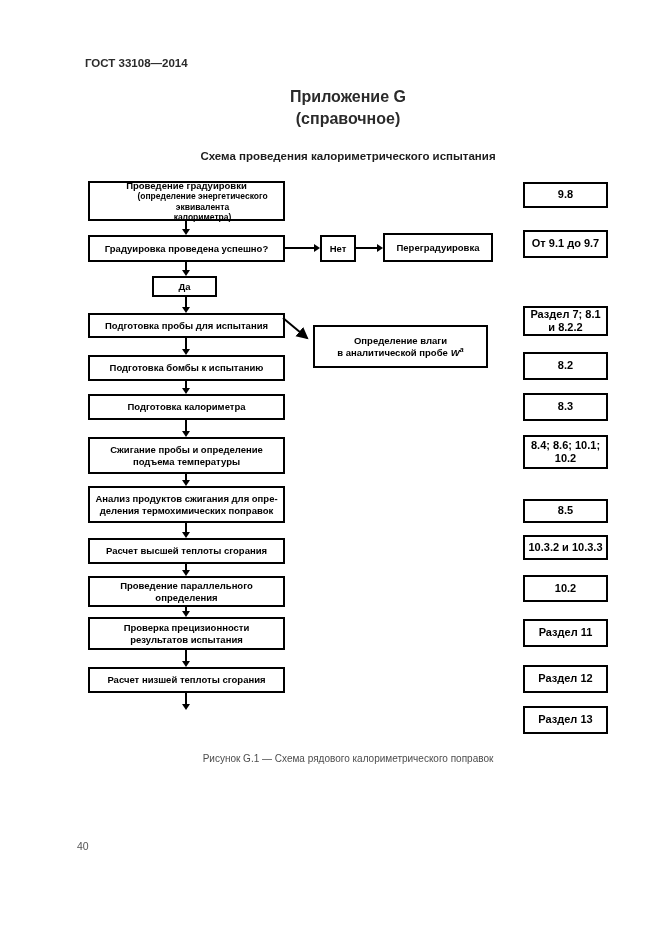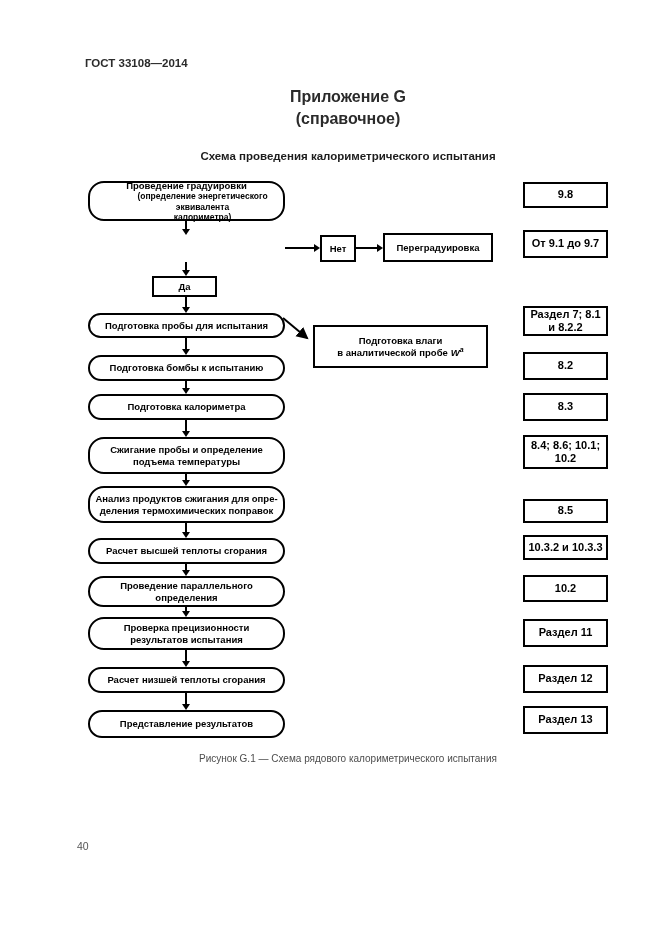--- a/index.html
+++ b/index.html
@@ -15,21 +15,21 @@
   .doc-title { top:150px; font-size:11.5px; font-weight:bold; color:#1d1d1d; }
   .caption { top:753px; font-size:10px; color:#4d4d4d; }
   .page-num { left:77px; top:840px; font-size:10.5px; color:#555; }
 
   .box {
     border:2px solid #000; background:#fff;
     display:flex; flex-direction:column; align-items:center; justify-content:center;
     text-align:center; font-weight:bold; font-size:9.5px; line-height:1.18;
     white-space:pre-line; padding:1px 2px;
   }
-  .main-box { left:88px; width:197px;border-radius:16px; }
+  .main-box { left:88px; width:197px; }
   .ref-box  { left:523px; width:85px; font-size:11px; line-height:1.22; }
   .box .sub { font-size:8.5px; font-weight:bold; line-height:1.2; white-space:pre-line;margin-left:32px; }
   .wsym { font-style:italic; margin-left:3px; }
   .wsym sup { font-size:7px; vertical-align:super; }
 
   .varrow { position:absolute; width:2px; background:#000; left:185px; }
   .varrow::after {
     content:''; position:absolute; left:50%; transform:translateX(-50%); bottom:-6px;
     width:0; height:0; border-left:4px solid transparent; border-right:4px solid transparent;
     border-top:6px solid #000;
@@ -50,32 +50,35 @@
   <div class="abs center-band appendix">Приложение G
 (справочное)</div>
   <div class="abs center-band doc-title">Схема проведения калориметрического испытания</div>
 
   <div class="abs box main-box" style="top:181px; height:40px;">
     <span>Проведение градуировки</span>
     <span class="sub">(определение энергетического эквивалента
 калориметра)</span>
   </div>
 
+  <div class="abs box main-box" style="top:235px; height:27px;">
+    <span>Градуировка проведена успешно?</span>
+  </div>
   <div class="abs box" style="left:320px; top:235px; width:36px; height:27px;">
     <span>Нет</span>
   </div>
   <div class="abs box" style="left:383px; top:233px; width:110px; height:29px;">
     <span>Переградуировка</span>
   </div>
   <div class="abs box" style="left:152px; top:276px; width:65px; height:21px;">
     <span>Да</span>
   </div>
 
   <div class="abs box" style="left:313px; top:325px; width:175px; height:43px;">
-    <span>Подготовка влаги</span>
+    <span>Определение влаги</span>
     <span><span>в аналитической пробе</span><span class="wsym"><span>W</span><sup>a</sup></span></span>
   </div>
 
   <div class="abs box main-box" style="top:313px; height:25px;">
     <span>Подготовка пробы для испытания</span>
   </div>
   <div class="abs box main-box" style="top:394px; height:26px;">
     <span>Подготовка калориметра</span>
   </div>
   <div class="abs box main-box" style="top:355px; height:26px;">
@@ -95,23 +98,20 @@
   <div class="abs box main-box" style="top:576px; height:31px;">
     <span>Проведение параллельного
 определения</span>
   </div>
   <div class="abs box main-box" style="top:617px; height:33px;">
     <span>Проверка прецизионности
 результатов испытания</span>
   </div>
   <div class="abs box main-box" style="top:667px; height:26px;">
     <span>Расчет низшей теплоты сгорания</span>
-  </div>
-  <div class="abs box main-box" style="top:710px; height:28px;">
-    <span>Представление результатов</span>
   </div>
 
   <div class="abs box ref-box" style="top:182px; height:26px;">
     <span>9.8</span>
   </div>
   <div class="abs box ref-box" style="top:230px; height:28px;">
     <span>От 9.1 до 9.7</span>
   </div>
   <div class="abs box ref-box" style="top:306px; height:30px;">
     <span>Раздел 7; 8.1
@@ -164,16 +164,16 @@
 
   <svg class="abs" style="left:282px; top:315px;" width="36" height="34">
     <defs>
       <marker id="ah" markerWidth="7" markerHeight="7" refX="5" refY="3" orient="auto">
         <path d="M0,0 L6,3 L0,6 z" fill="#000"></path>
       </marker>
     </defs>
     <line x1="1" y1="3" x2="25" y2="23" stroke="#000" stroke-width="2" marker-end="url(#ah)"></line>
   </svg>
 
-  <div class="abs center-band caption">Рисунок G.1 — Схема рядового калориметрического испытания</div>
+  <div class="abs center-band caption">Рисунок G.1 — Схема рядового калориметрического поправок</div>
   <div class="abs page-num">40</div>
 
 </div>
 
 </body></html>

